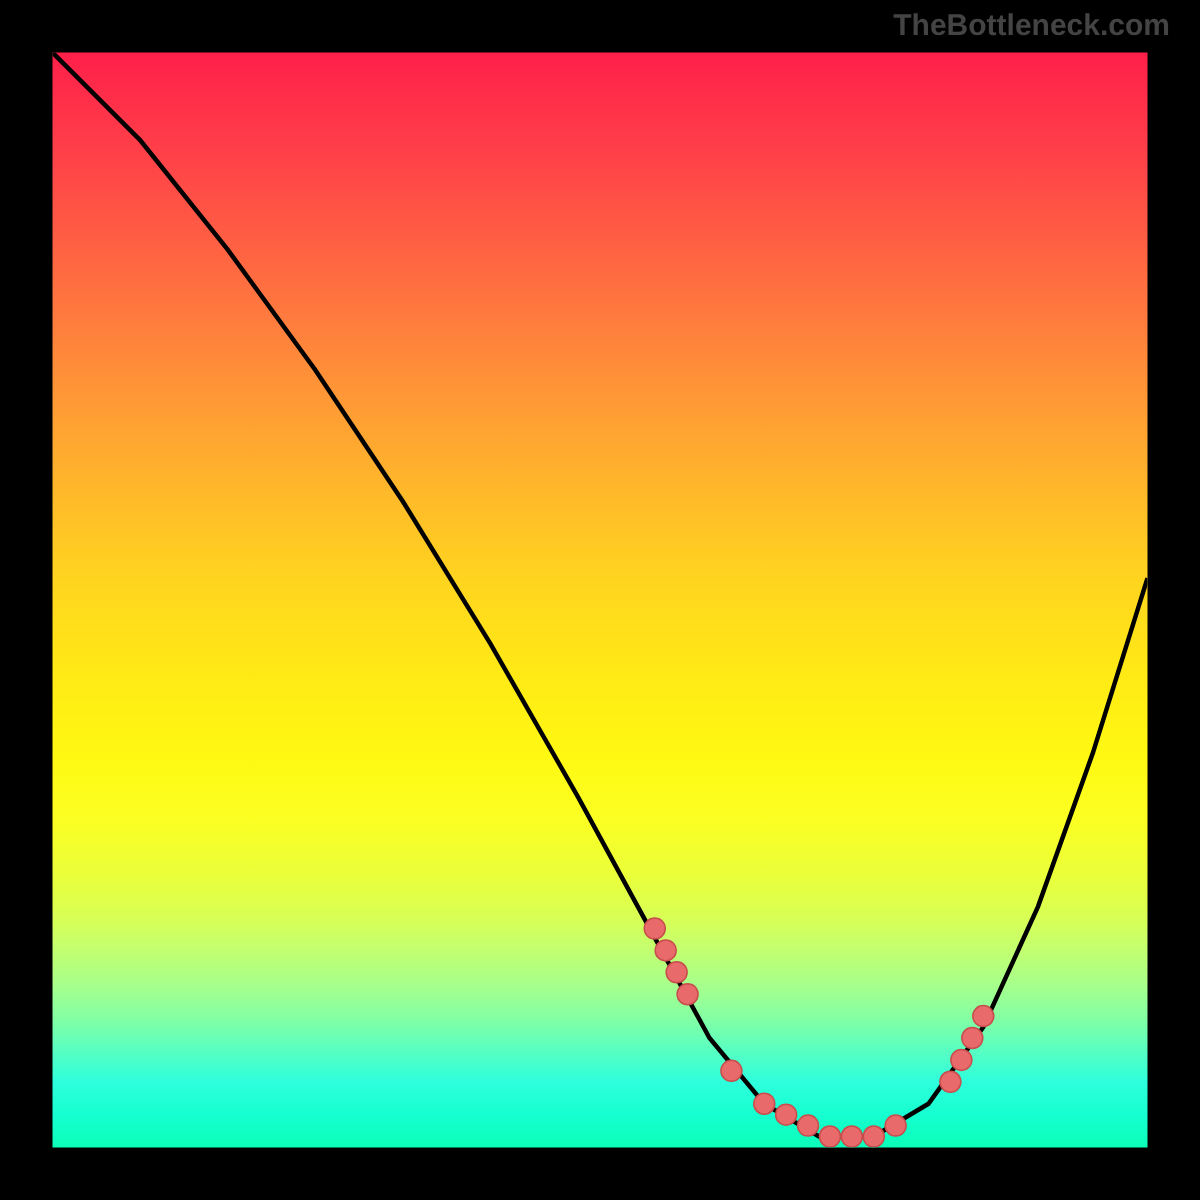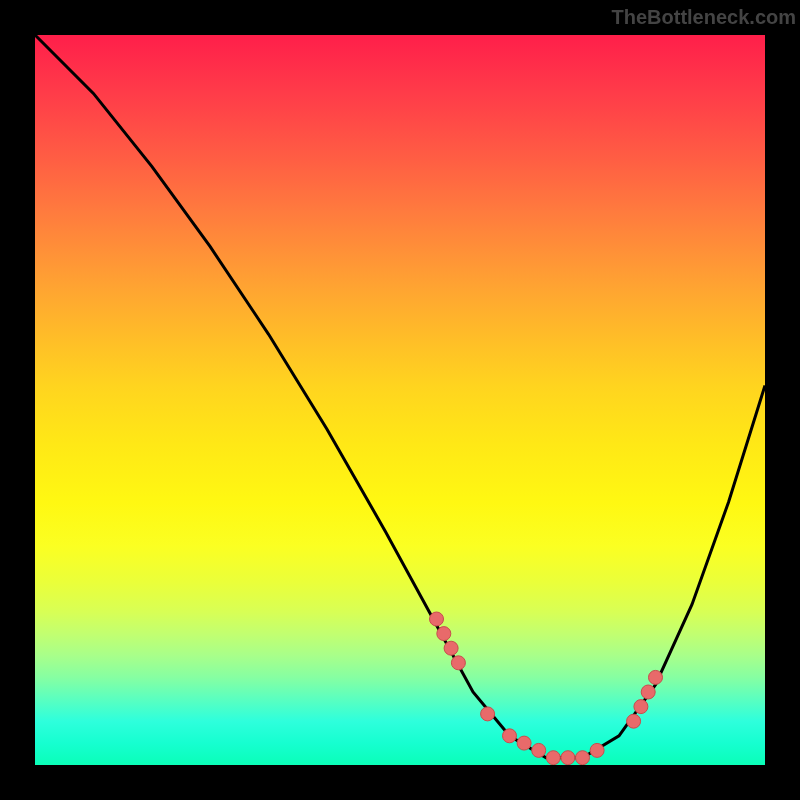--- a/index.html
+++ b/index.html
@@ -7,21 +7,21 @@
   width: 800px;
   height: 800px;
   background: #000;
   position: relative;
   overflow: hidden;
   font-family: Arial, sans-serif;
 }
 .watermark {
   position: absolute;
   top: 6px;
-  right: 4px;
+  right: 20px;
   color: #444;
   font-size: 20px;
   font-weight: bold;
   z-index: 10;
 }
 .plot-area {
   position: absolute;
   left: 35px;
   top: 35px;
   width: 730px;

